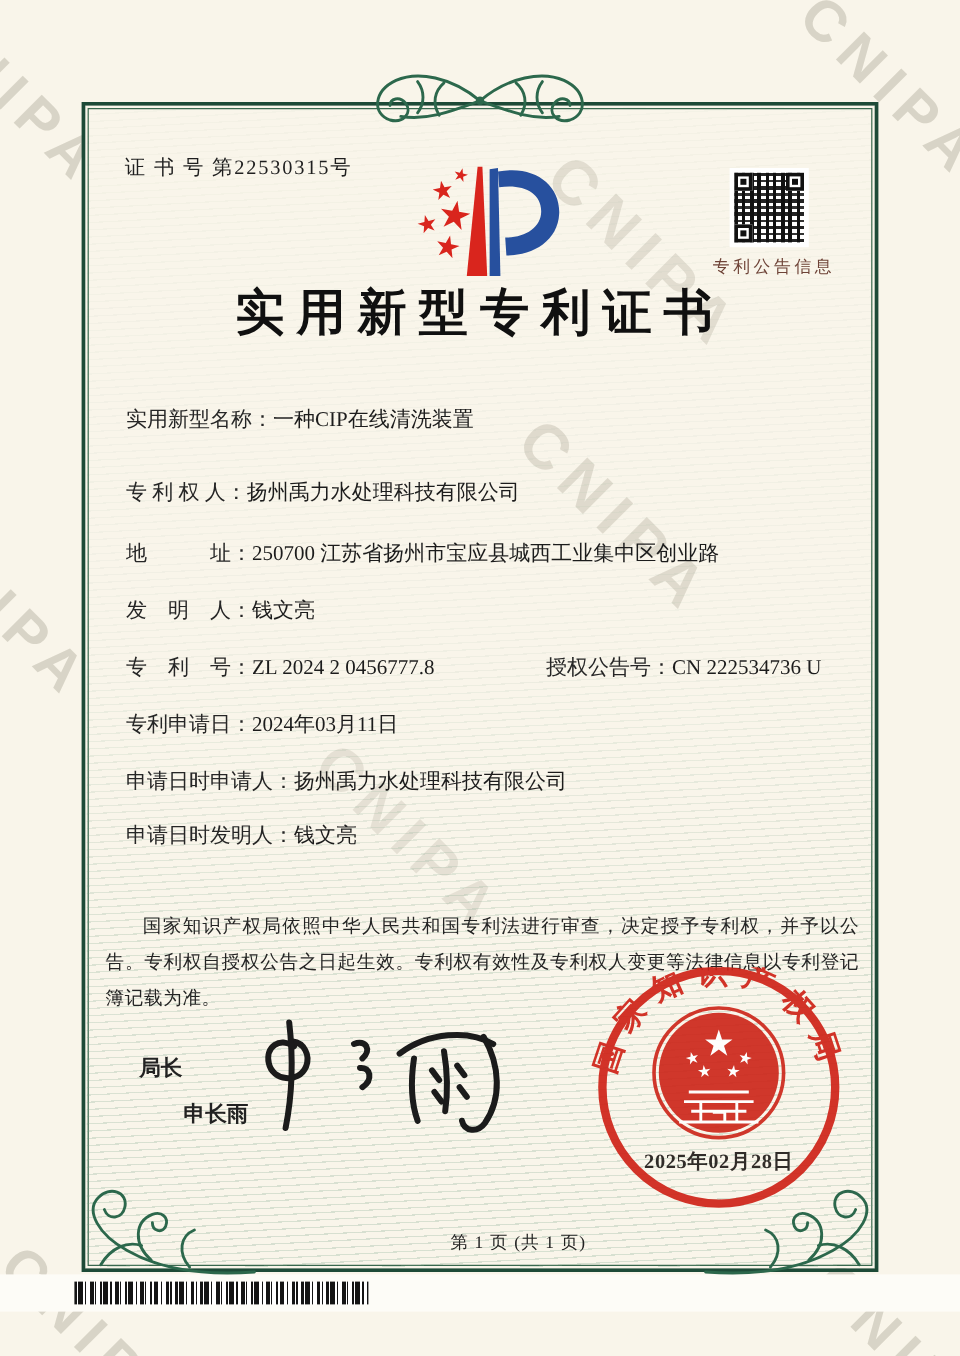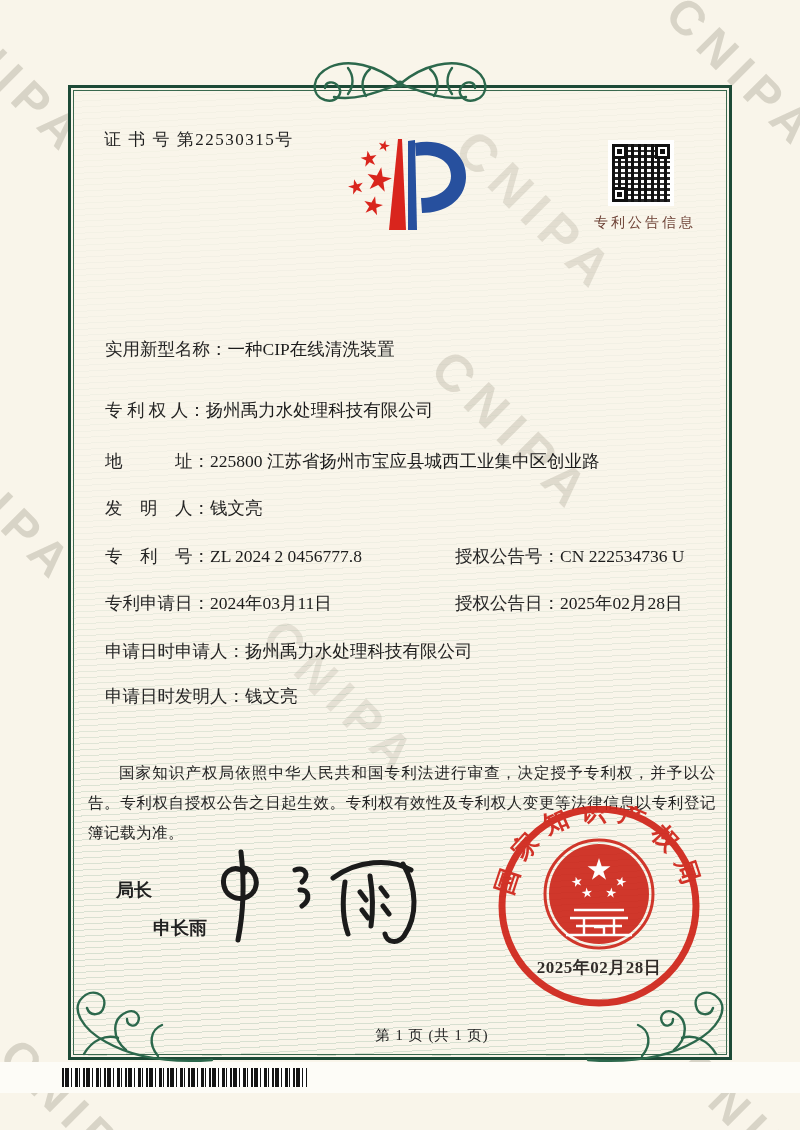--- a/index.html
+++ b/index.html
@@ -154,44 +154,42 @@
   </svg>
 
   <div class="qr">
     <div class="qr-pattern"></div>
     <div class="qr-finder qr-f-tl"></div>
     <div class="qr-finder qr-f-tr"></div>
     <div class="qr-finder qr-f-bl"></div>
   </div>
   <div class="qr-label">专利公告信息</div>
 
+  <div class="title">实用新型专利证书</div>
 
   <div class="row" style="top:398px;">
     <span class="lbl">专 利 权 人：</span><span class="val">扬州禹力水处理科技有限公司</span>
   </div>
   <div class="row" style="top:337px;">
     <span class="lbl">实用新型名称：</span><span class="val">一种CIP在线清洗装置</span>
   </div>
   <div class="row" style="top:449px;">
-    <span class="lbl">地　　　址：</span><span class="val">225800 江苏省扬州市宝应县城西工业集中区创业路</span>
+    <span class="lbl">地　　　址：</span><span class="val">250700 江苏省扬州市宝应县城西工业集中区创业路</span>
   </div>
   <div class="row" style="top:496px;">
     <span class="lbl">发　明　人：</span><span class="val">钱文亮</span>
   </div>
   <div class="row" style="top:544px;">
     <span class="lbl">专　利　号：</span><span class="val">ZL 2024 2 0456777.8</span>
     <span class="col2">
       <span class="lbl">授权公告号：</span><span class="val">CN 222534736 U</span>
     </span>
   </div>
   <div class="row" style="top:591px;">
     <span class="lbl">专利申请日：</span><span class="val">2024年03月11日</span>
-    <span class="col2">
-      <span class="lbl">授权公告日：</span><span class="val">2025年02月28日</span>
-    </span>
   </div>
   <div class="row" style="top:684px;">
     <span class="lbl">申请日时发明人：</span><span class="val">钱文亮</span>
   </div>
   <div class="row" style="top:639px;">
     <span class="lbl">申请日时申请人：</span><span class="val">扬州禹力水处理科技有限公司</span>
   </div>
 
   <div class="statement">国家知识产权局依照中华人民共和国专利法进行审查，决定授予专利权，并予以公告。专利权自授权公告之日起生效。专利权有效性及专利权人变更等法律信息以专利登记簿记载为准。</div>
 

